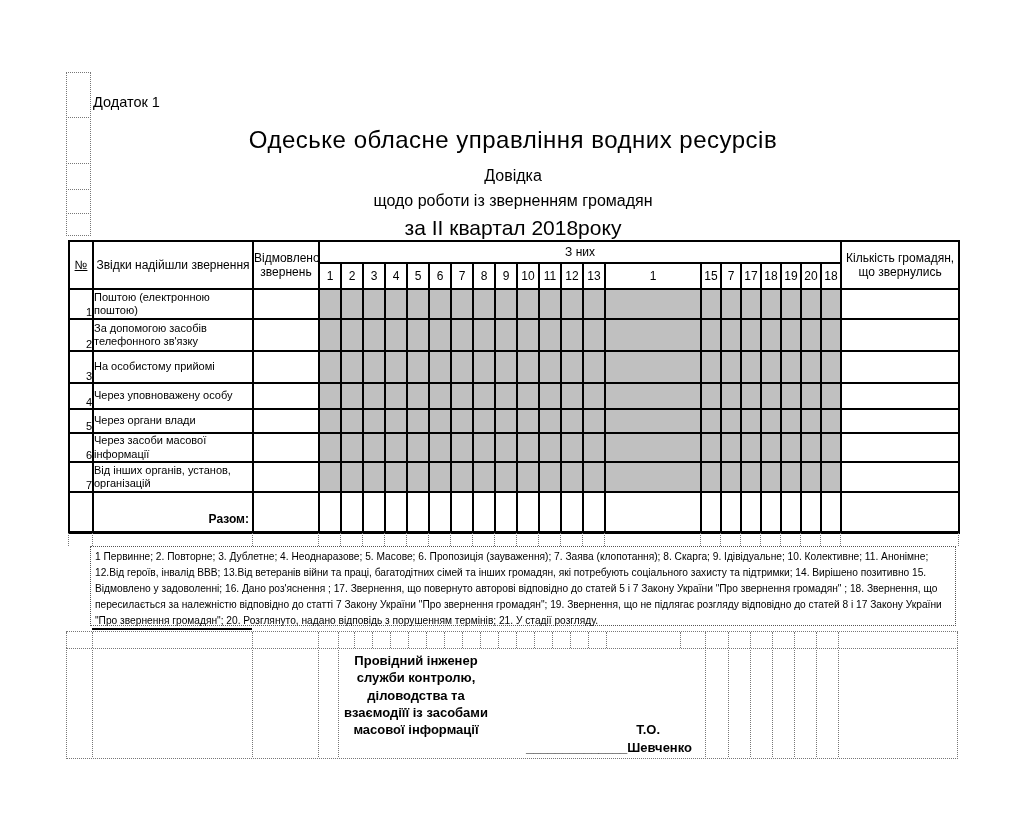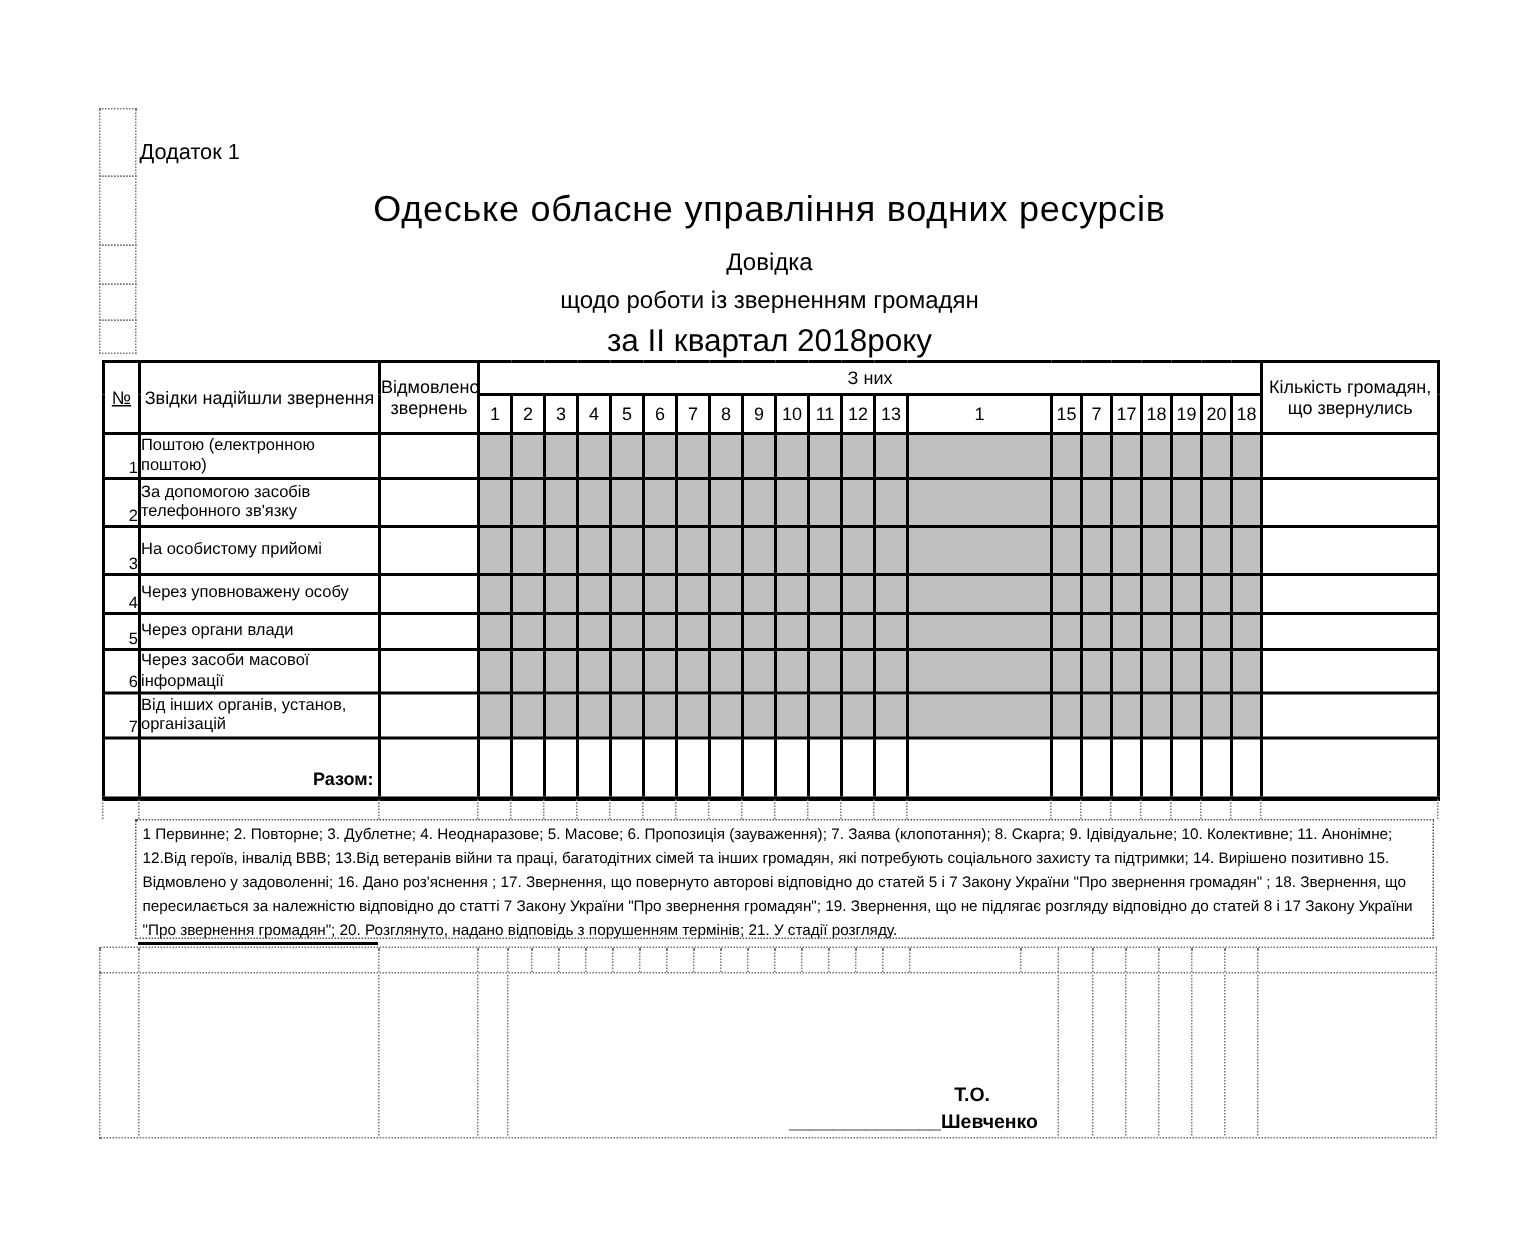--- a/index.html
+++ b/index.html
@@ -425,17 +425,18 @@
     <div class="tick" style="left: 639px; height: 107px;"></div>
     <div class="tick" style="left: 662px; height: 107px;"></div>
     <div class="tick" style="left: 684px; height: 107px;"></div>
     <div class="tick" style="left: 706px; height: 107px;"></div>
     <div class="tick" style="left: 728px; height: 107px;"></div>
     <div class="tick" style="left: 750px; height: 107px;"></div>
     <div class="tick" style="left: 772px; height: 107px;"></div>
     <div class="tick" style="left: 891px; height: 107px;"></div>
   </div>
 <div id="sig-content">
+  <div class="sig-title">Провідний інженер служби контролю, діловодства та взаємодіїї із засобами масової інформації</div>
   <div class="sig-right">
     <div class="sig-initials">Т.О.</div>
     <div><span>______________</span><span>Шевченко</span></div>
   </div>
 </div>
 
 </body></html>

